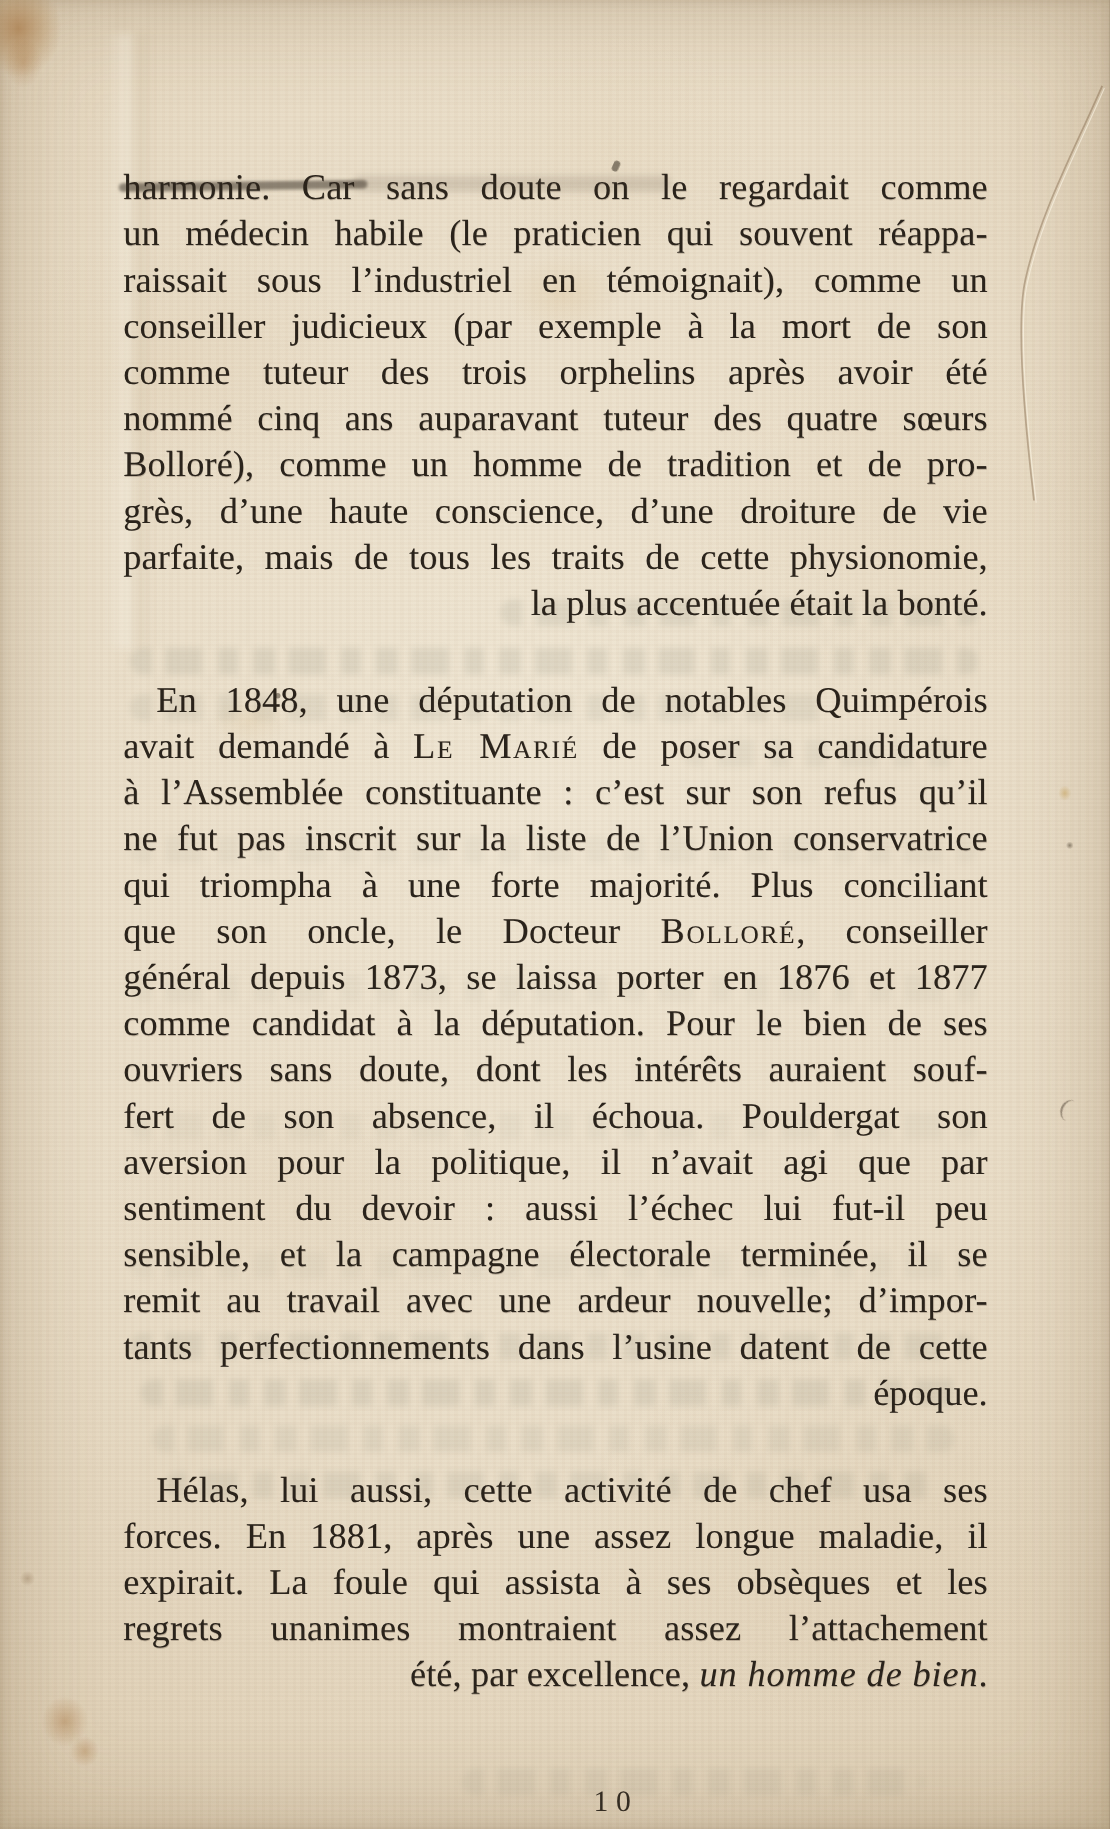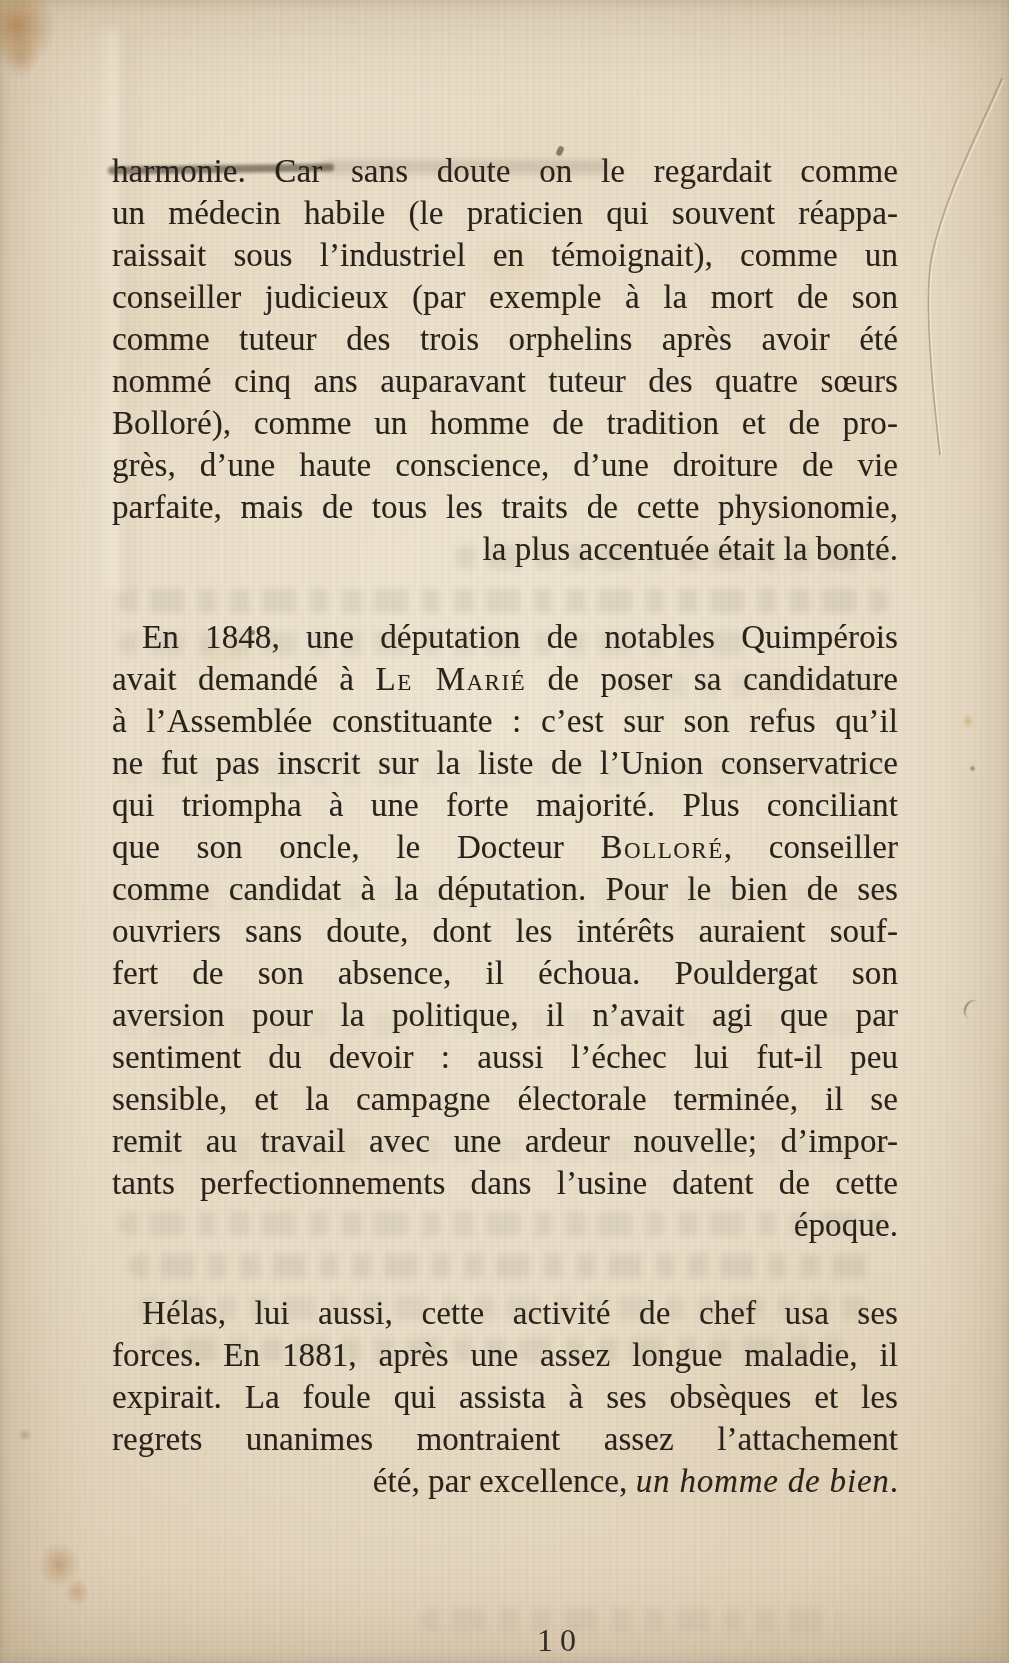--- a/index.html
+++ b/index.html
@@ -60,21 +60,21 @@
   .para.indent .line:first-child { text-indent: 30px; }
   .sc { font-variant: small-caps; letter-spacing: 1.5px; }
   .it { font-style: italic; letter-spacing: 0.8px; }
   
   .page-number {
     position: absolute;
     left: 520px;
     top: 1622px;
     width: 80px;
     text-align: center;
-    font-size: 32px;
+    font-size: 27px;
     letter-spacing: 7px;
     color: #342c22;
   }
   
   .ghost {
     position: absolute;
     height: 24px;
     border-radius: 12px;
     background: repeating-linear-gradient(90deg,
       rgba(98, 104, 88, 0.85) 0 20px, transparent 20px 32px,
@@ -234,20 +234,21 @@
         <div class="line"><span>parfaite, mais de tous les traits de cette physionomie,</span></div>
         <div class="line last"><span>la plus accentuée était la bonté.</span></div>
       </div>
       <div class="para indent">
         <div class="line"><span>En 1848, une députation de notables Quimpérois</span></div>
         <div class="line"><span>avait demandé à </span><span class="sc">Le Marié</span><span> de poser sa candidature</span></div>
         <div class="line"><span>à l’Assemblée constituante : c’est sur son refus qu’il</span></div>
         <div class="line"><span>ne fut pas inscrit sur la liste de l’Union conservatrice</span></div>
         <div class="line"><span>qui triompha à une forte majorité. Plus conciliant</span></div>
         <div class="line"><span>que son oncle, le Docteur </span><span class="sc">Bolloré</span><span>, conseiller</span></div>
+        <div class="line"><span>général depuis 1873, se laissa porter en 1876 et 1877</span></div>
         <div class="line"><span>comme candidat à la députation. Pour le bien de ses</span></div>
         <div class="line"><span>ouvriers sans doute, dont les intérêts auraient souf-</span></div>
         <div class="line"><span>fert de son absence, il échoua. Pouldergat son</span></div>
         <div class="line"><span>aversion pour la politique, il n’avait agi que par</span></div>
         <div class="line"><span>sentiment du devoir : aussi l’échec lui fut-il peu</span></div>
         <div class="line"><span>sensible, et la campagne électorale terminée, il se</span></div>
         <div class="line"><span>remit au travail avec une ardeur nouvelle; d’impor-</span></div>
         <div class="line"><span>tants perfectionnements dans l’usine datent de cette</span></div>
         <div class="line last"><span>époque.</span></div>
       </div>

